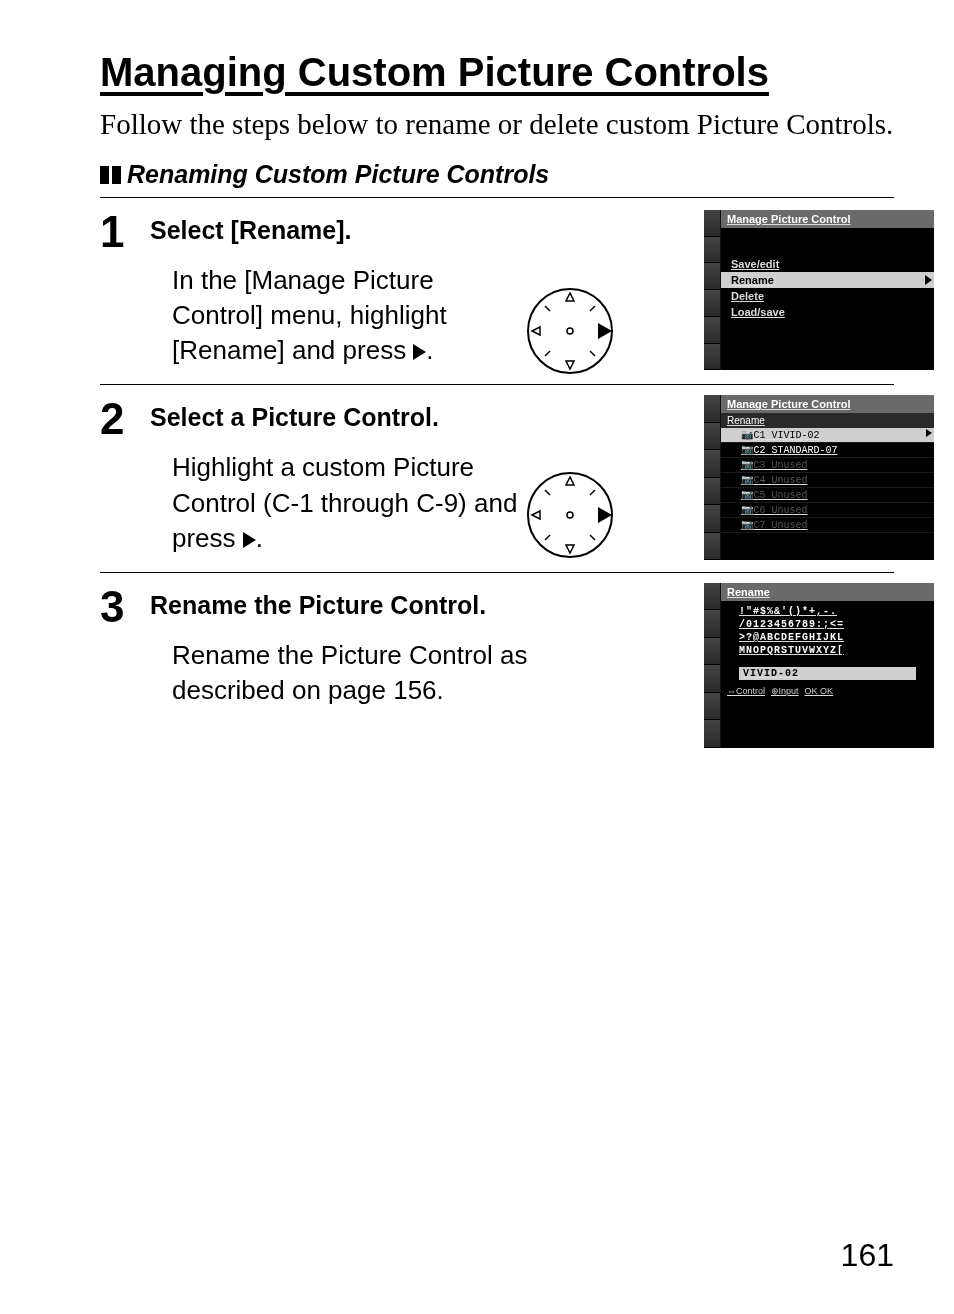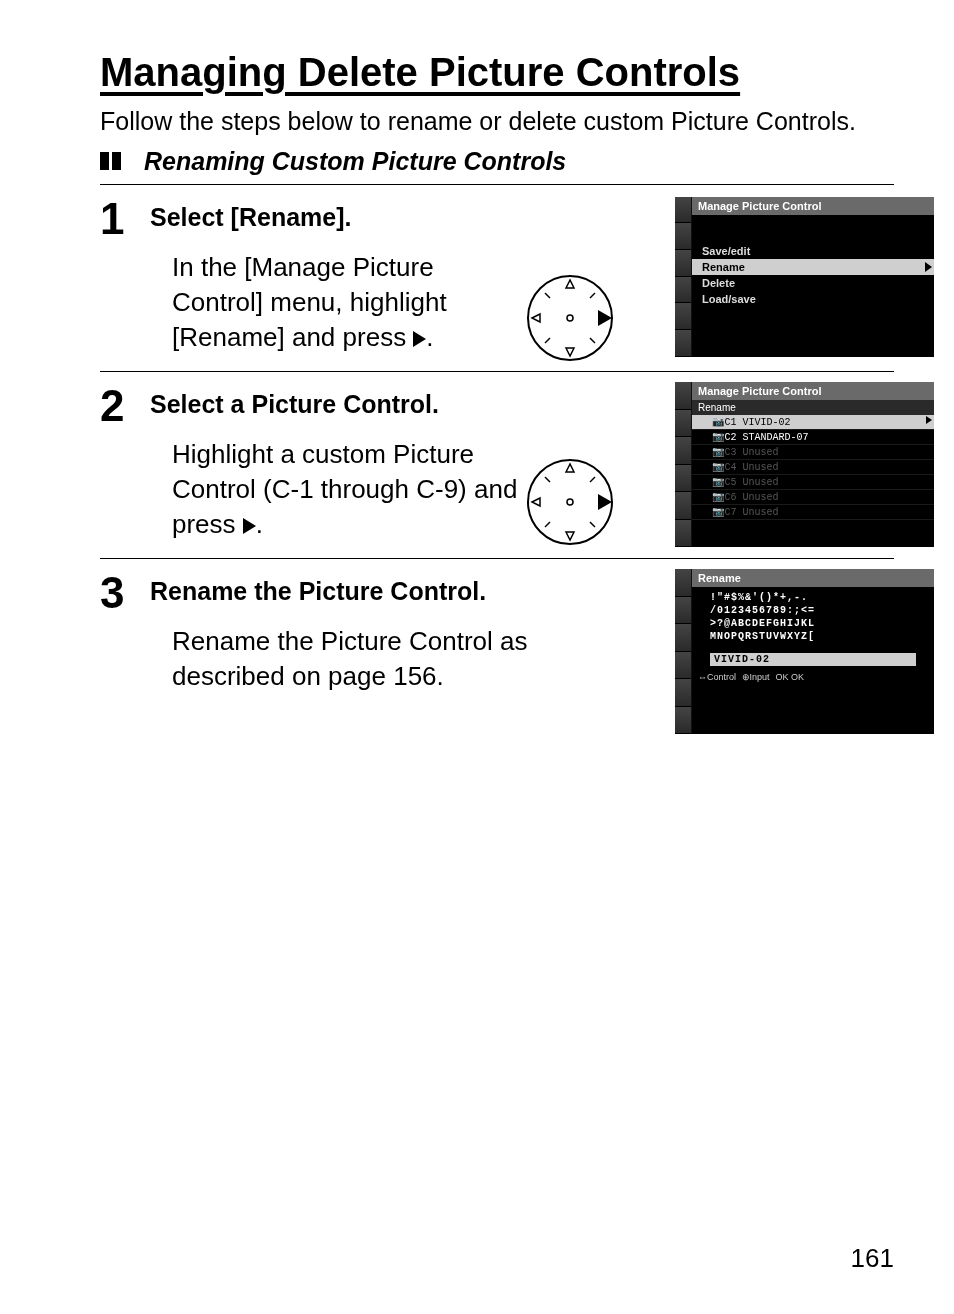--- a/index.html
+++ b/index.html
@@ -14,28 +14,29 @@
     padding: 40px 60px 40px 100px;
   }
   .page-title {
     font-size: 40px;
     font-weight: 700;
     text-decoration: underline;
     text-underline-offset: 6px;
     margin: 10px 0 10px 0;
   }
   .intro {
-    font-size: 25px;
+    font-size: 29px;
     line-height: 1.35;
-    margin-bottom: 8px;
+    margin-bottom: 16px;
+    font-family: Liberation Serif, serif;
   }
   .section-header {
     display: flex;
     align-items: center;
-    gap: 23px;
+    gap: 6px;
     font-style: italic;
     font-weight: 700;
     font-size: 25px;
     margin-bottom: 8px;
   }
   .sq-pair {
     display: inline-flex;
     gap: 3px;
   }
   .sq-pair span {
@@ -84,26 +85,27 @@
   }
   .selector-svg {
     position: absolute;
     left: 420px;
     top: 83px;
   }
   .step2 .selector-svg { top: 80px; }
   .screen {
     position: absolute;
     right: -40px;
-    width: 259px;
+    width: 230px;
     background: #ec4899;
     color: #ddd;
     font-family: "Courier New", monospace;
     font-size: 11px;
     display: flex;
+    text-decoration: underline;
   }
   .screen-tabs {
     width: 16px;
     display: flex;
     flex-direction: column;
   }
   .screen-tabs div {
     flex: 1;
     border-bottom: 1px solid #000;
     background: linear-gradient(#444,#2a2a2a);
@@ -198,27 +200,27 @@
     font-size: 9px;
     padding: 2px 6px 4px 6px;
     display: flex;
     gap: 6px;
     font-family: Arial, sans-serif;
   }
   .page-num {
     position: absolute;
     bottom: 40px;
     right: 60px;
-    font-size: 26px;
+    font-size: 32px;
   }
 </style>
 </head>
 <body>
 
-<div class="page-title">Managing Delete Picture Controls</div>
+<div class="page-title">Managing Custom Picture Controls</div>
 <div class="intro">Follow the steps below to rename or delete custom Picture Controls.</div>
 
 <div class="section-header">
   <span class="sq-pair">
       <span></span>
       <span></span>
     </span>
   <span>Renaming Custom Picture Controls</span>
 </div>
 

